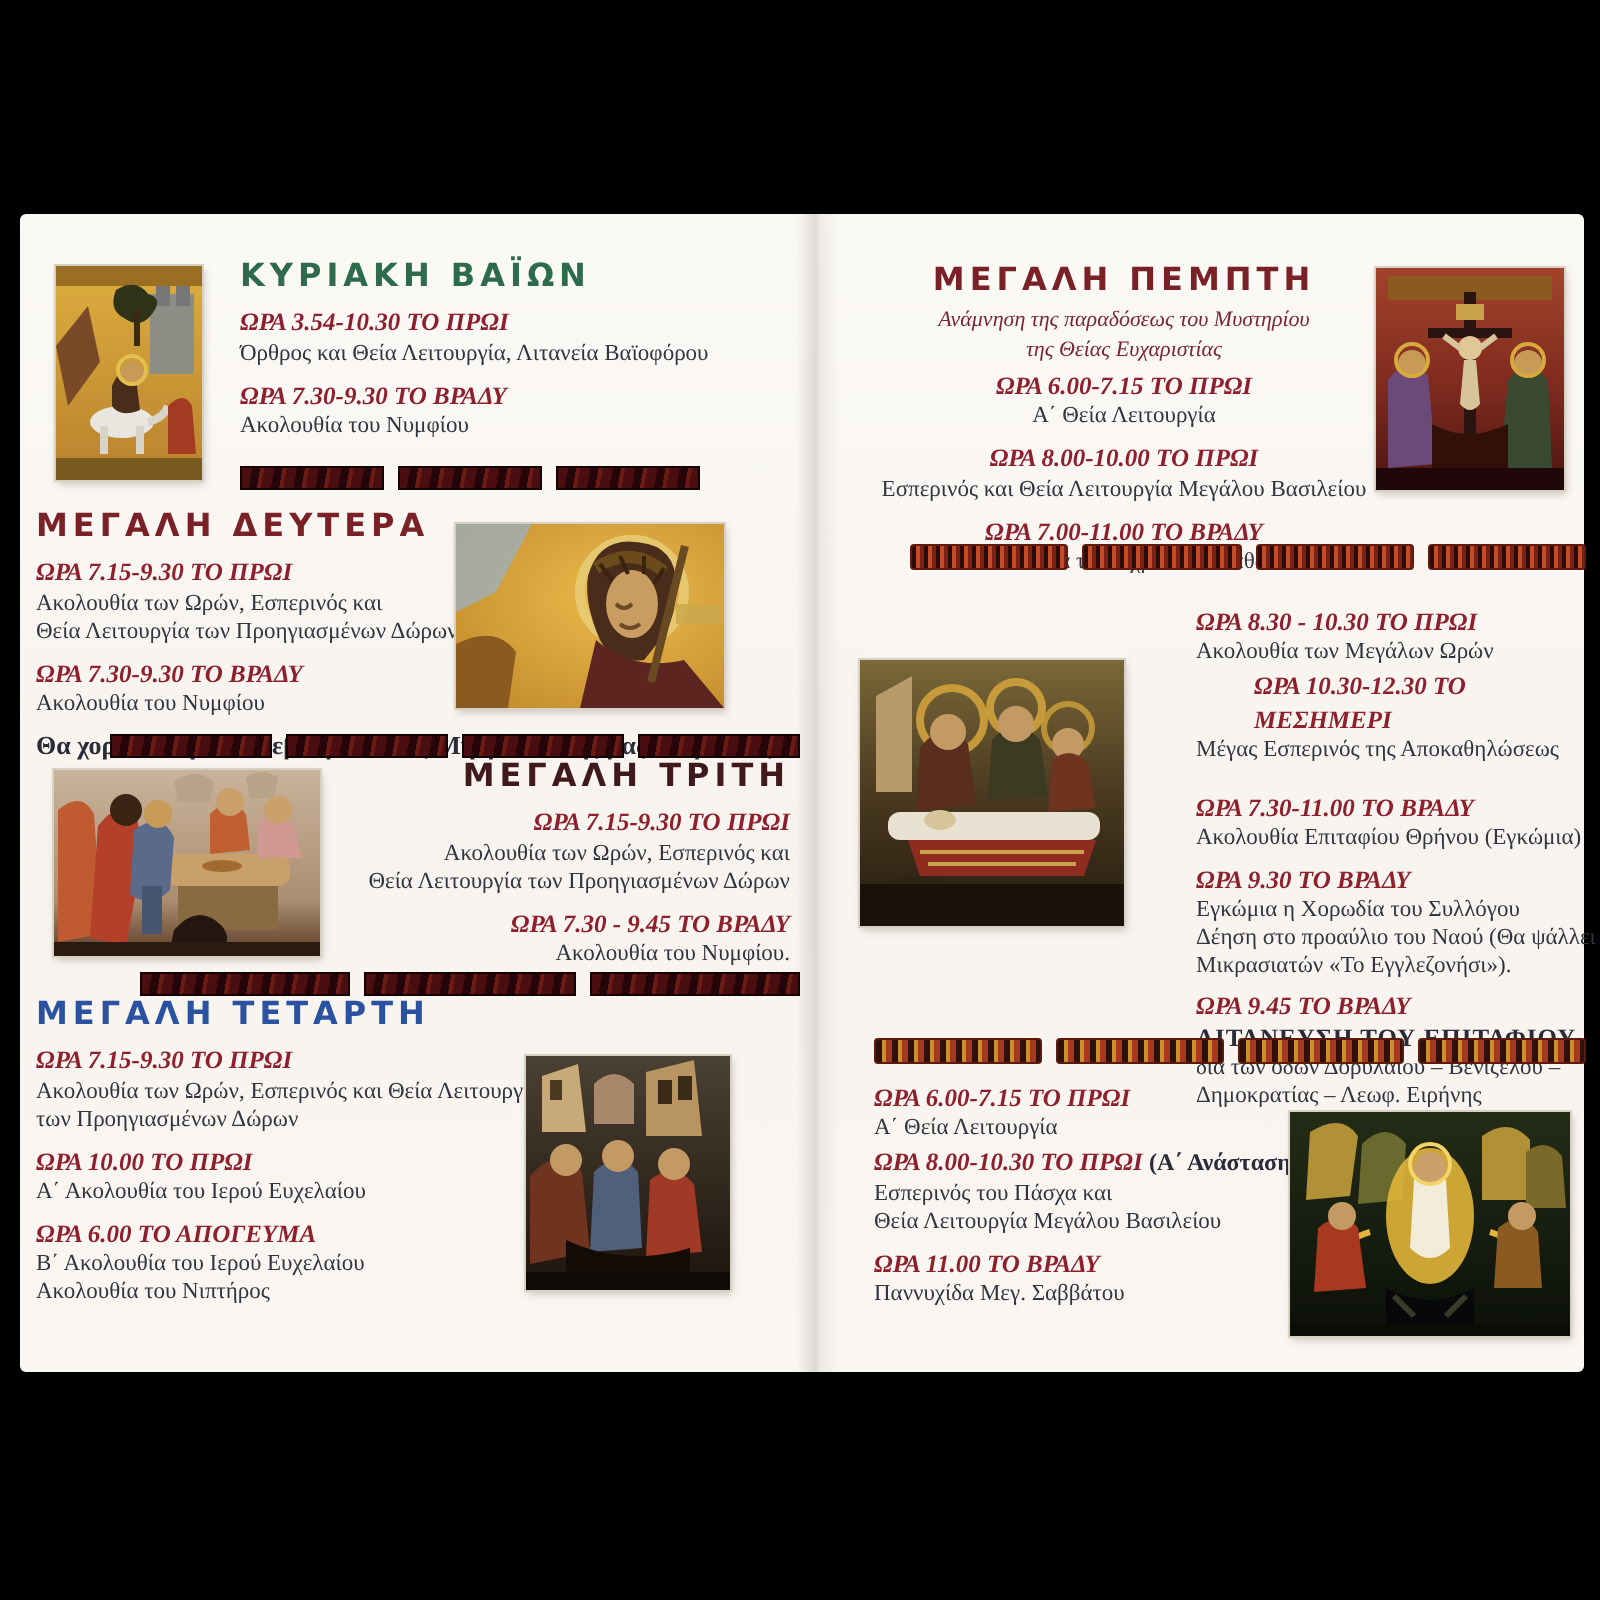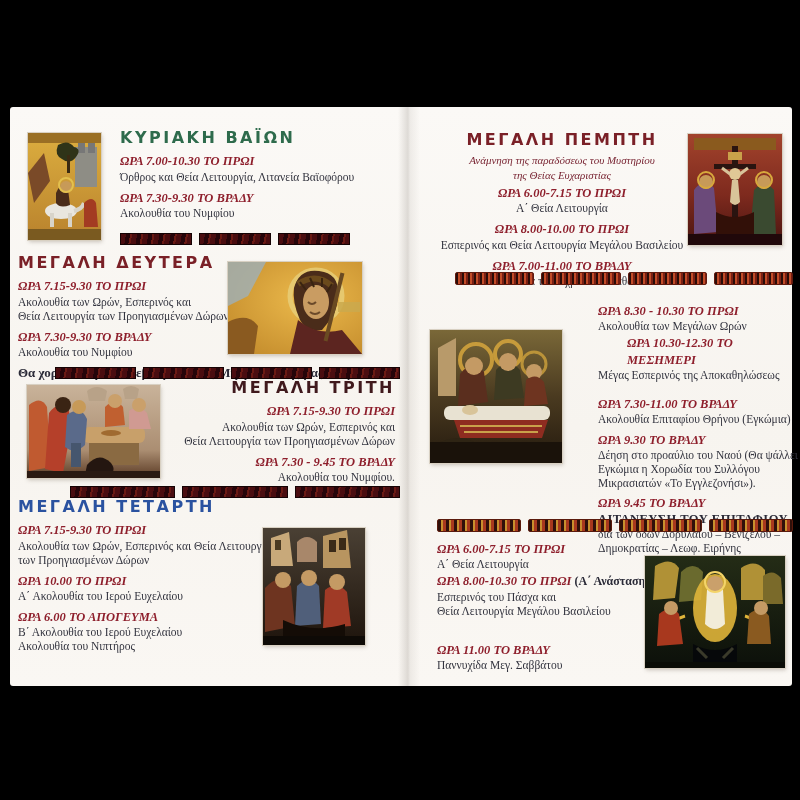--- a/index.html
+++ b/index.html
@@ -13,21 +13,21 @@
   .sec{position:absolute;}
   .h{font-family:"DejaVu Sans", sans-serif;font-weight:bold;font-size:16px;letter-spacing:2.5px;line-height:1.15;}
   .h-green{color:#2e6b4c;} .h-maroon{color:#7a2027;} .h-dark{color:#40191d;}
   .h-blue{color:#2a52a0;} .h-black{color:#16090c;}
   .time{color:#8e1f2c;font-weight:bold;font-style:italic;font-size:12.5px;margin-top:6px;line-height:1.3;}
   .time .suffix{color:#2b2b38;font-style:normal;font-weight:bold;font-size:12px;}
   .desc{color:#33343f;font-size:11.5px;line-height:1.22;}
   .subtitle{color:#7a2735;font-style:italic;font-size:11px;line-height:1.35;}
   .note{color:#2b2b38;font-weight:bold;font-size:13px;margin-top:6px;line-height:1.2;}
   .caps{color:#2b2b38;font-weight:bold;font-size:12.5px;letter-spacing:0.5px;line-height:1.25;}
-  .gap8{margin-top:6px;} .gap10{margin-top:24px;}
+  .gap8{margin-top:6px;} .gap10{margin-top:6px;}
   .sep{position:absolute;display:flex;gap:7px;}
   .sep span{flex:1;height:10px;border:1px solid #150304;
       background:repeating-linear-gradient(100deg,#4a0d10 0 5px,#26050a 5px 9px,#6b1a14 9px 11px);}
   .sep.bright span{height:11px;border:1px solid #611a0e;border-radius:2px;
       background:repeating-linear-gradient(90deg,#2a0c08 0 2px,#c24c28 2px 4px,#7a2014 4px 6px);}
   .sep.gold span{height:11px;border:1px solid #5a1a0c;border-radius:2px;
       background:repeating-linear-gradient(90deg,#30100a 0 3px,#c9902e 3px 5px,#a8381e 5px 8px);}
   .icon{position:absolute;box-shadow:0 0 0 1px #d8d0c2, 1px 2px 4px rgba(60,40,20,0.25);}
   .icon svg{display:block;}
 </style>
@@ -60,21 +60,21 @@
         <path d="M28,60 q6,-14 12,-4 l2,16 q-10,4 -14,-2 Z" fill="#4a2c1a"></path>
         <circle cx="38" cy="54" r="6" fill="#c79a58"></circle>
           <circle cx="38" cy="52" r="7" fill="none" stroke="#e3c04e" stroke-width="2"></circle>
         <path d="M56,70 q8,-8 12,0 l2,24 l-14,0 Z" fill="#a33b22"></path>
         <rect x="0" y="96" width="73" height="11" fill="#7a5a20"></rect>
       </svg>
     </div>
 
     <div class="sec" style="left:110px;top:22px;width:268px;">
       <div class="h h-green">ΚΥΡΙΑΚΗ  ΒΑΪΩΝ</div>
-      <div class="time">ΩΡΑ 7.00-10.30 ΤΟ ΠΡΩΙ</div>
+      <div class="time">ΩΡΑ 3.54-10.30 ΤΟ ΠΡΩΙ</div>
       <div class="desc">Όρθρος και Θεία Λειτουργία, Λιτανεία Βαϊοφόρου</div>
       <div class="time gap8">ΩΡΑ 7.30-9.30 ΤΟ ΒΡΑΔΥ</div>
       <div class="desc">Ακολουθία του Νυμφίου</div>
     </div>
 
     <div class="sep" style="left:110px;top:126px;width:230px;">
       <span></span>
         <span></span>
         <span></span>
     </div>
@@ -252,22 +252,22 @@
 
 
     <div class="sec" style="left:588px;top:196px;width:200px;">
       <div class="time" style="margin-top:0;">ΩΡΑ 8.30 - 10.30 ΤΟ ΠΡΩΙ</div>
       <div class="desc">Ακολουθία των Μεγάλων Ωρών</div>
       <div class="time" style="margin-top:2px;margin-left:29px;">ΩΡΑ 10.30-12.30 ΤΟ ΜΕΣΗΜΕΡΙ</div>
       <div class="desc">Μέγας Εσπερινός της Αποκαθηλώσεως</div>
       <div class="time" style="margin-top:14px;">ΩΡΑ 7.30-11.00 ΤΟ ΒΡΑΔΥ</div>
       <div class="desc">Ακολουθία Επιταφίου Θρήνου (Εγκώμια)</div>
       <div class="time gap8">ΩΡΑ 9.30 ΤΟ ΒΡΑΔΥ</div>
+      <div class="desc">Εγκώμια η Χορωδία του Συλλόγου</div>
       <div class="desc">Δέηση στο προαύλιο του Ναού (Θα ψάλλει</div>
-      <div class="desc">Εγκώμια η Χορωδία του Συλλόγου</div>
       <div class="desc">Μικρασιατών «Το Εγγλεζονήσι»).</div>
       <div class="time" style="margin-top:5px;">ΩΡΑ 9.45 ΤΟ ΒΡΑΔΥ</div>
       <div class="caps">ΛΙΤΑΝΕΥΣΗ ΤΟΥ ΕΠΙΤΑΦΙΟΥ</div>
       <div class="desc">δια των οδών Δορυλαίου – Βενιζέλου –</div>
       <div class="desc">Δημοκρατίας – Λεωφ. Ειρήνης</div>
     </div>
 
     <div class="icon" style="left:420px;top:223px;width:132px;height:133px;">
       <svg width="132" height="133" viewBox="0 0 132 133">
         <defs>

